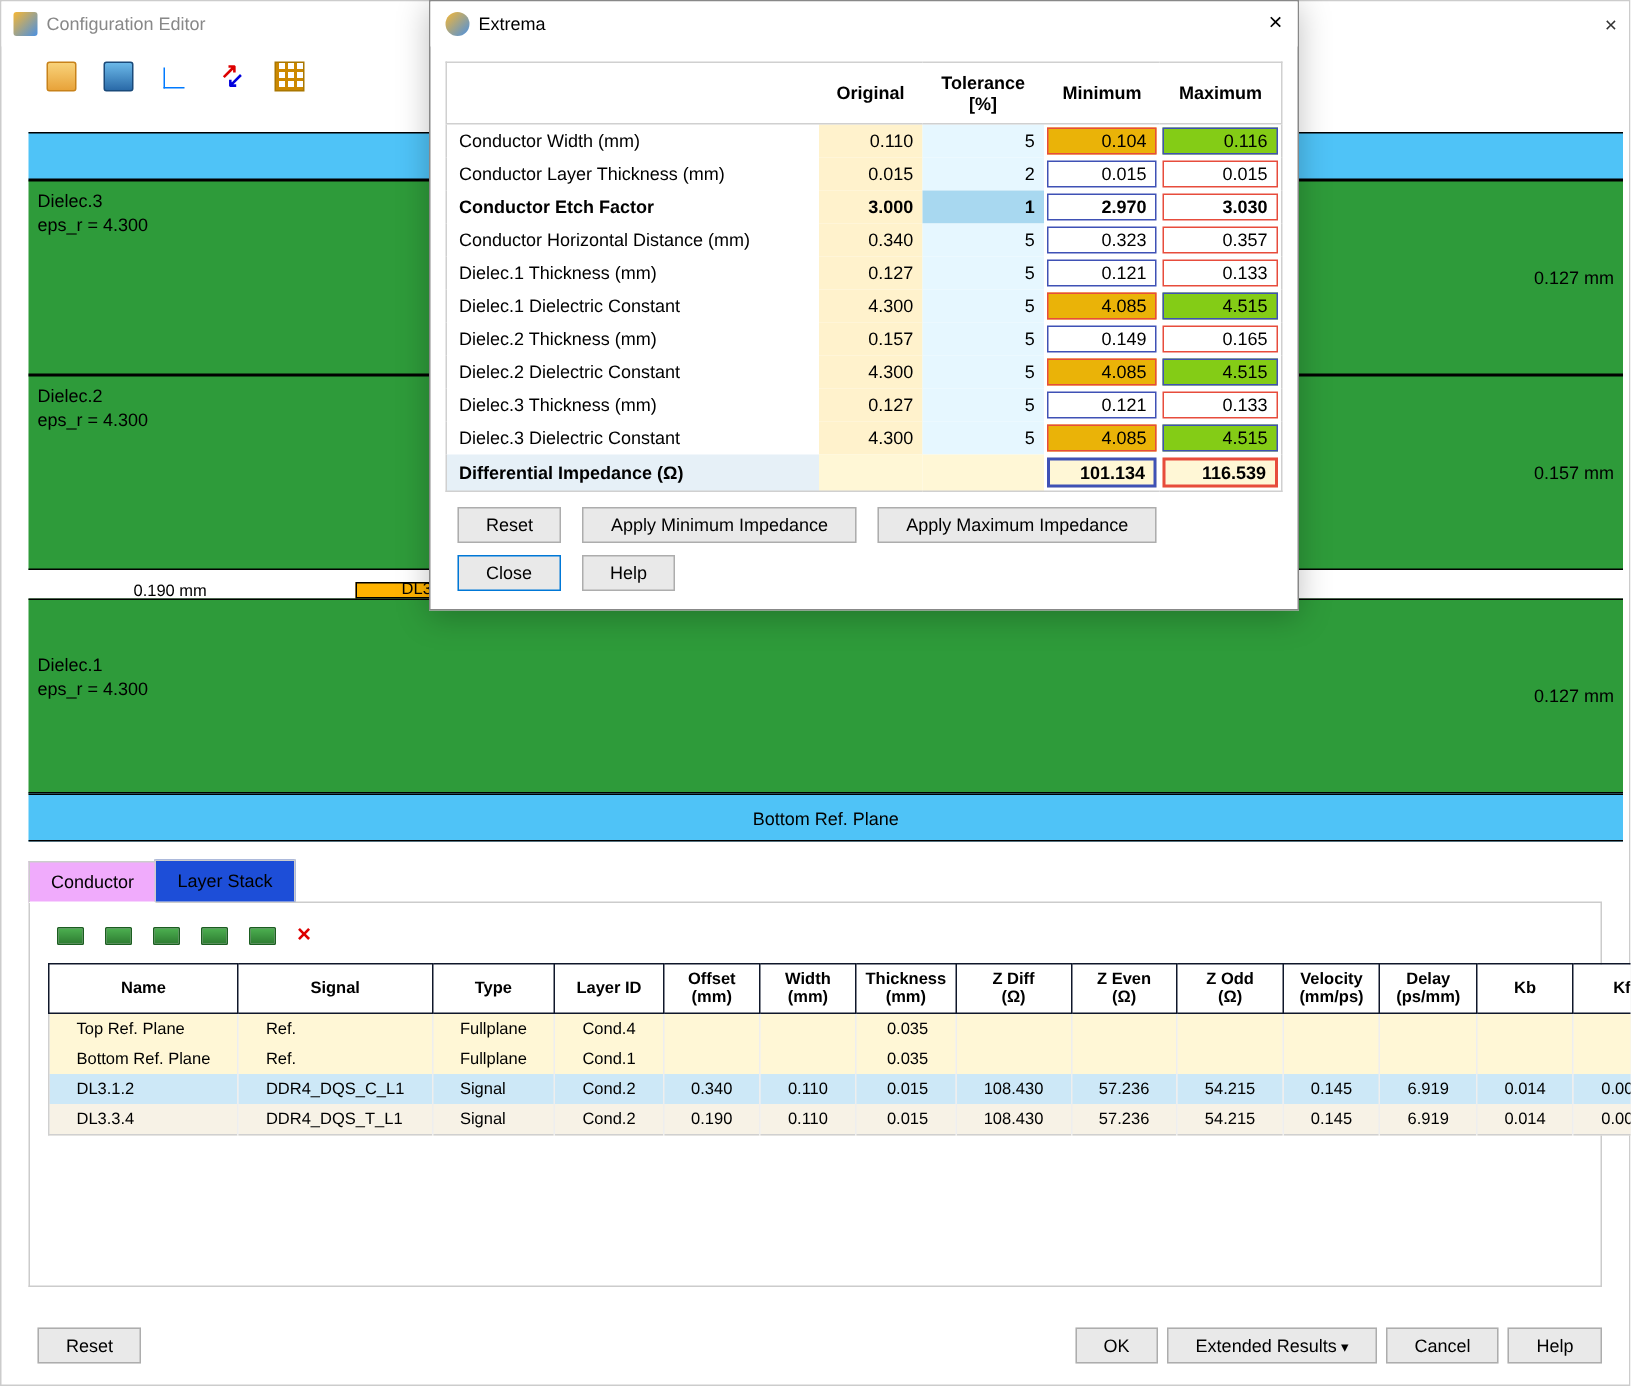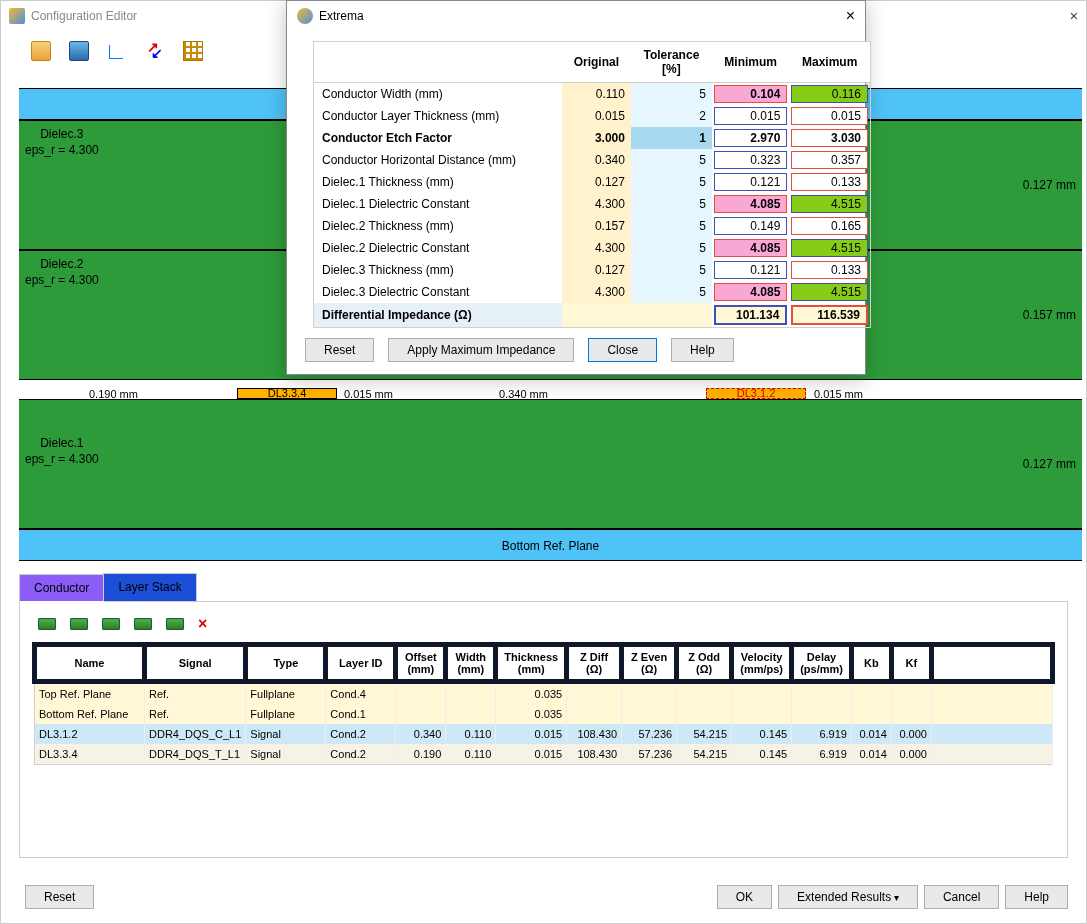--- a/index.html
+++ b/index.html
@@ -19,80 +19,80 @@
 .ico-axes { position:relative; }
 .ico-axes::before { content:""; position:absolute; left:2px; bottom:2px; width:1px; height:14px; background:#007aff; }
 .ico-axes::after { content:""; position:absolute; left:2px; bottom:2px; width:14px; height:1px; background:#007aff; }
 .ico-arrows { position:relative; }
 .ico-arrows::before { content:"↗"; color:#d00; font-size:14px; font-weight:bold; position:absolute; left:2px; top:-2px;}
 .ico-arrows::after { content:"↙"; color:#00d; font-size:14px; font-weight:bold; position:absolute; left:6px; top:4px;}
 .ico-grid { background: repeating-linear-gradient(0deg,#c80 0 2px,transparent 2px 6px), repeating-linear-gradient(90deg,#c80 0 2px,transparent 2px 6px); border:1px solid #a70; }
 
 
 .stackup { position: absolute; left: 18px; right: 4px; top: 87px; height: 477px; background: #fff; }
-.layer { position:absolute; left:0; right:0; border-top:1px solid #000; border-bottom:1px solid #000;text-align:center; }
+.layer { position:absolute; left:0; right:0; border-top:1px solid #000; border-bottom:1px solid #000; }
 .plane-blue { background:#4fc3f7; }
 .dielec-green { background:#2e9b3a; }
 .layer-label { position:absolute; left:6px; top:6px; font-size:12px; color:#000; line-height:1.3; }
 .thick-label { position:absolute; right:6px; top:50%; transform:translateY(-50%); font-size:12px; color:#000; }
 
 .cond-strip { position:absolute; left:0; right:0; height:22px; }
 .cond-box { position:absolute; height:11px; background:#ffb300; border:1px solid #000; }
 .cond-box.sel { border:1px dashed #d00; }
 .cond-width { position:absolute; height:2px; border-left:1px solid #000; border-right:1px solid #000; }
 .cond-width::after { content:""; position:absolute; left:0; right:0; top:50%; height:1px; background:#000; }
 .cond-width-label { position:absolute; font-size:11px; top:11px; left:50%; transform:translateX(-50%); white-space:nowrap;}
 .dim-label { position:absolute; font-size:11px; color:#000; white-space:nowrap; }
 .bottom-plane-label { text-align:center; line-height:32px; }
 
 
 .tabs-area { position:absolute; left:18px; right:18px; top:572px; }
 .tab-row { display:flex; border-bottom:1px solid #ccc; }
 .tab { padding:6px 14px; border:1px solid #ccc; border-bottom:none; background:#1d4ed8; margin-right:-1px; cursor:default;}
-.tab.active { background:#8b5cf6; border-bottom:1px solid #fff; position:relative; top:1px;}
+.tab.active { background:#f0abfc; border-bottom:1px solid #fff; position:relative; top:1px;}
 .tab-body { border:1px solid #ccc; border-top:none; padding:12px; background:#fff; height:256px;}
 
 .mini-toolbar { display:flex; gap:14px; padding:4px 6px 12px; }
 .mini-ico { width:18px; height:12px; background:linear-gradient(#4caf50,#2e7d32); border:1px solid #1b5e20; border-radius:1px; }
 .mini-del { color:#d00; font-size:16px; font-weight:bold; line-height:12px;}
 
 
 .ctable { width:100%; border-collapse:collapse; border:1px solid #d0d0d0;}
-.ctable th { background:#fff; font-weight:bold; padding:4px 6px; border:5px solid #0f172a; text-align:center; font-size:11px;}
-.ctable td { padding:4px 4px; border-right:1px solid #eee; font-size:11px; white-space:nowrap;}
+.ctable th { background:#fff; font-weight:bold; padding:4px 6px; border:1px solid #0f172a; text-align:center; font-size:11px;}
+.ctable td { padding:4px 18px; border-right:1px solid #eee; font-size:11px; white-space:nowrap;}
 .ctable td.num { text-align:right; }
 .ctable tr.ref td { background:#fff7d6; }
 .ctable tr.sig td { background:#fff; }
 .ctable tr.sel td { background:#cde8f7; }
 .ctable tr.sig.alt td { background:#f7f2e6; }
 
 
 .bottom-bar { position:absolute; left:18px; right:18px; bottom:14px; display:flex; align-items:center; }
 .bottom-bar .spacer { flex:1; }
 button.win { background:#e9e9e9; border:1px solid #adadad; padding:4px 18px; font-size:12px; margin-left:6px; }
 .dropdown-btn::after { content:" ▾"; font-size:10px;}
 
 
 .modal { position:absolute; left:286px; top:0; width:580px; background:#fff; border:1px solid #888; box-shadow:0 4px 20px rgba(0,0,0,0.25); z-index:50;}
 .modal-titlebar { height:30px; display:flex; align-items:center; padding:0 10px; background:#fff; }
 .modal-titlebar .app-icon { width:16px; height:16px; background: linear-gradient(135deg,#f7b733,#4a90e2); border-radius:50%; margin-right:6px;}
 .modal-titlebar .title { flex:1; }
 .modal-titlebar .close { font-size:16px; color:#000; }
 .modal-body { padding:10px; }
 
-.etable { width:100%; border-collapse:collapse; border:1px solid #d0d0d0;margin-left:16px;}
+.etable { width:100%; border-collapse:collapse; border:1px solid #d0d0d0;}
 .etable th { padding:6px 8px; text-align:center; font-weight:bold; border-bottom:1px solid #d0d0d0; background:#fff; font-size:12px;}
 .etable td { padding:3px 6px; font-size:12px; }
 .etable td.name { text-align:left; padding-left:8px;}
 .etable td.orig { background:#fff2cc; text-align:right; width:60px;}
 .etable td.tol { background:#e6f7ff; text-align:right; width:60px;}
 .etable td.tol.sel { background:#a8d8f0; }
 .etable td.mm { text-align:right; width:68px; padding:2px;}
 .etable td.mm .cell { border:1.5px solid; padding:1px 6px; display:block; text-align:right;}
-.cell-min-red { border-color:#e74c3c !important; background:#f9a8d4;font-weight:bold;}
+.cell-min-red { border-color:#e74c3c !important; background:#eab308;}
 .cell-min-blue { border-color:#3f51b5 !important; background:#fff;}
 .cell-max-red { border-color:#e74c3c !important; background:#fff;}
 .cell-max-blue { border-color:#3f51b5 !important; background:#84cc16;}
 .etable tr.result td { font-weight:bold; }
 .etable tr.result td.name { background:#e6f0f7; }
 .etable tr.result td.orig, .etable tr.result td.tol { background:#fff7d6; }
 .etable tr.result .cell { background:#fff7d6; border-width:2px;}
 
 .modal-buttons { display:flex; gap:8px; padding:10px 2px 2px; flex-wrap:wrap;}
 .modal-buttons button { flex:0 0 auto; }
@@ -421,18 +421,19 @@
               <span class="cell cell-min-blue">101.134</span>
             </td>
             <td class="mm">
               <span class="cell cell-max-red">116.539</span>
             </td>
           </tr>
         </tbody>
     </table>
     <div class="modal-buttons">
       <button class="win"><span>Reset</span></button>
+      <button class="win"><span>Apply Minimum Impedance</span></button>
       <button class="win"><span>Apply Maximum Impedance</span></button>
       <button class="win close-btn"><span>Close</span></button>
       <button class="win"><span>Help</span></button>
     </div>
   </div>
 </div>
 
 </body></html>

